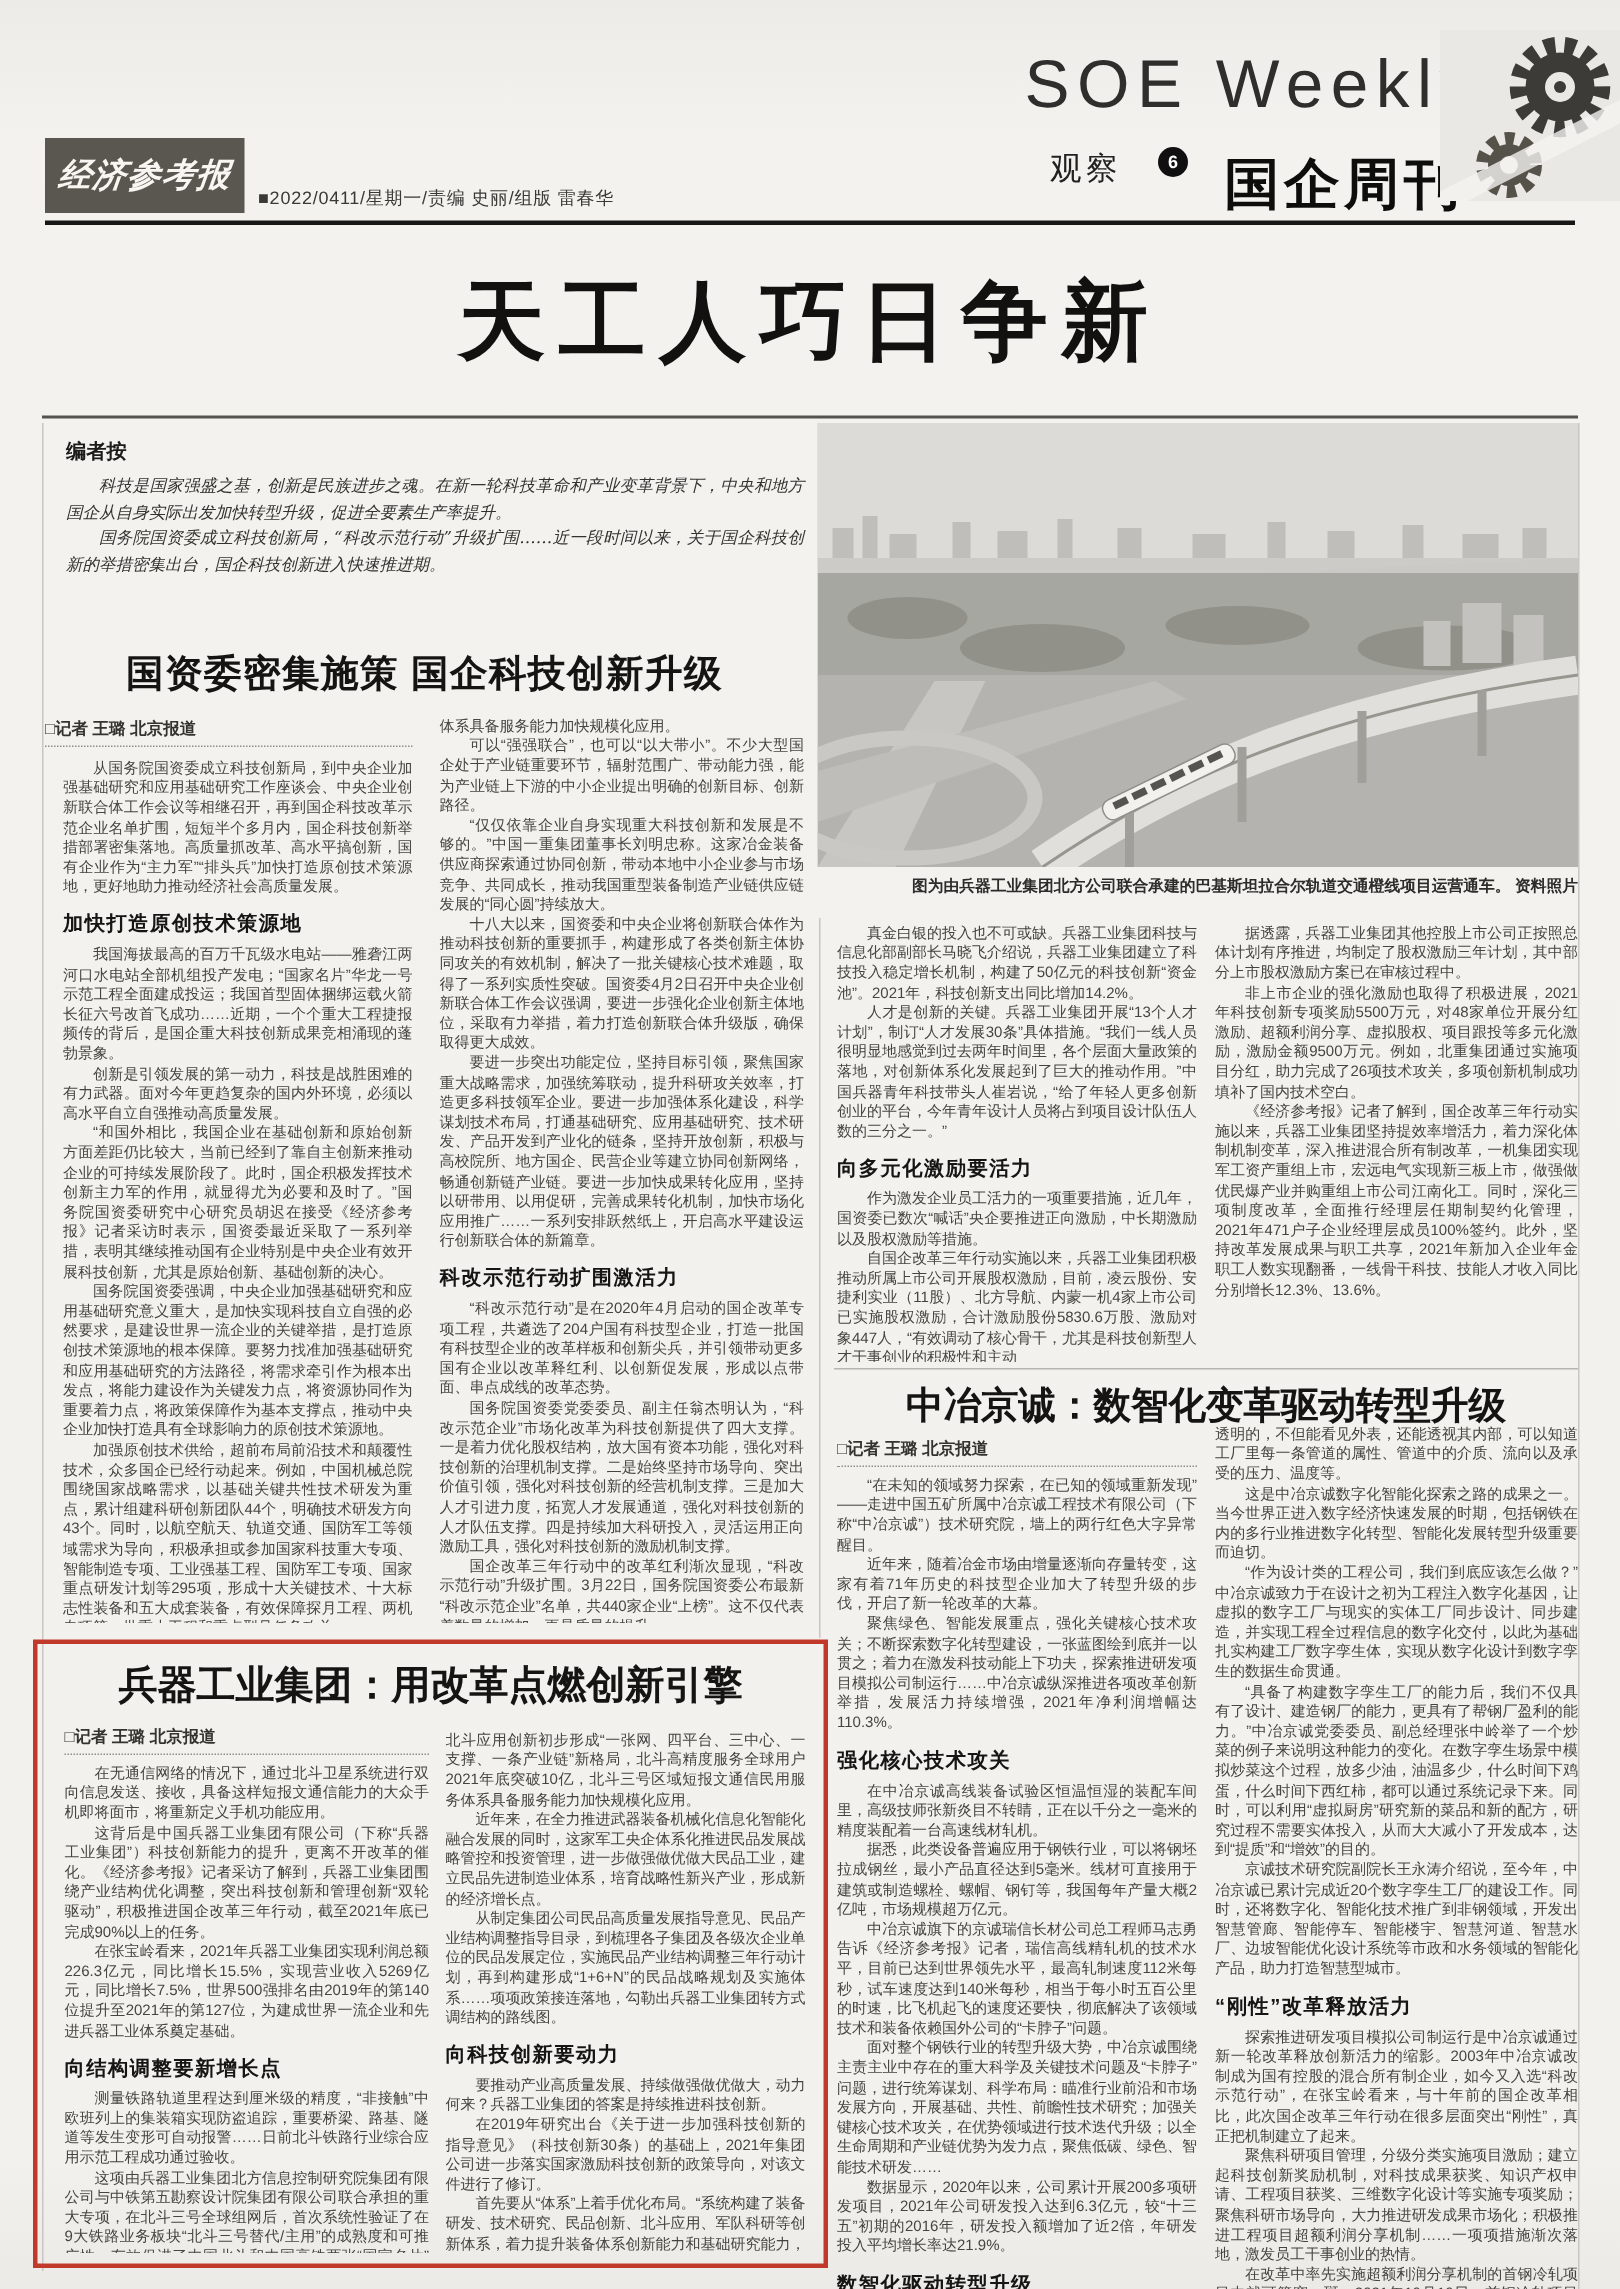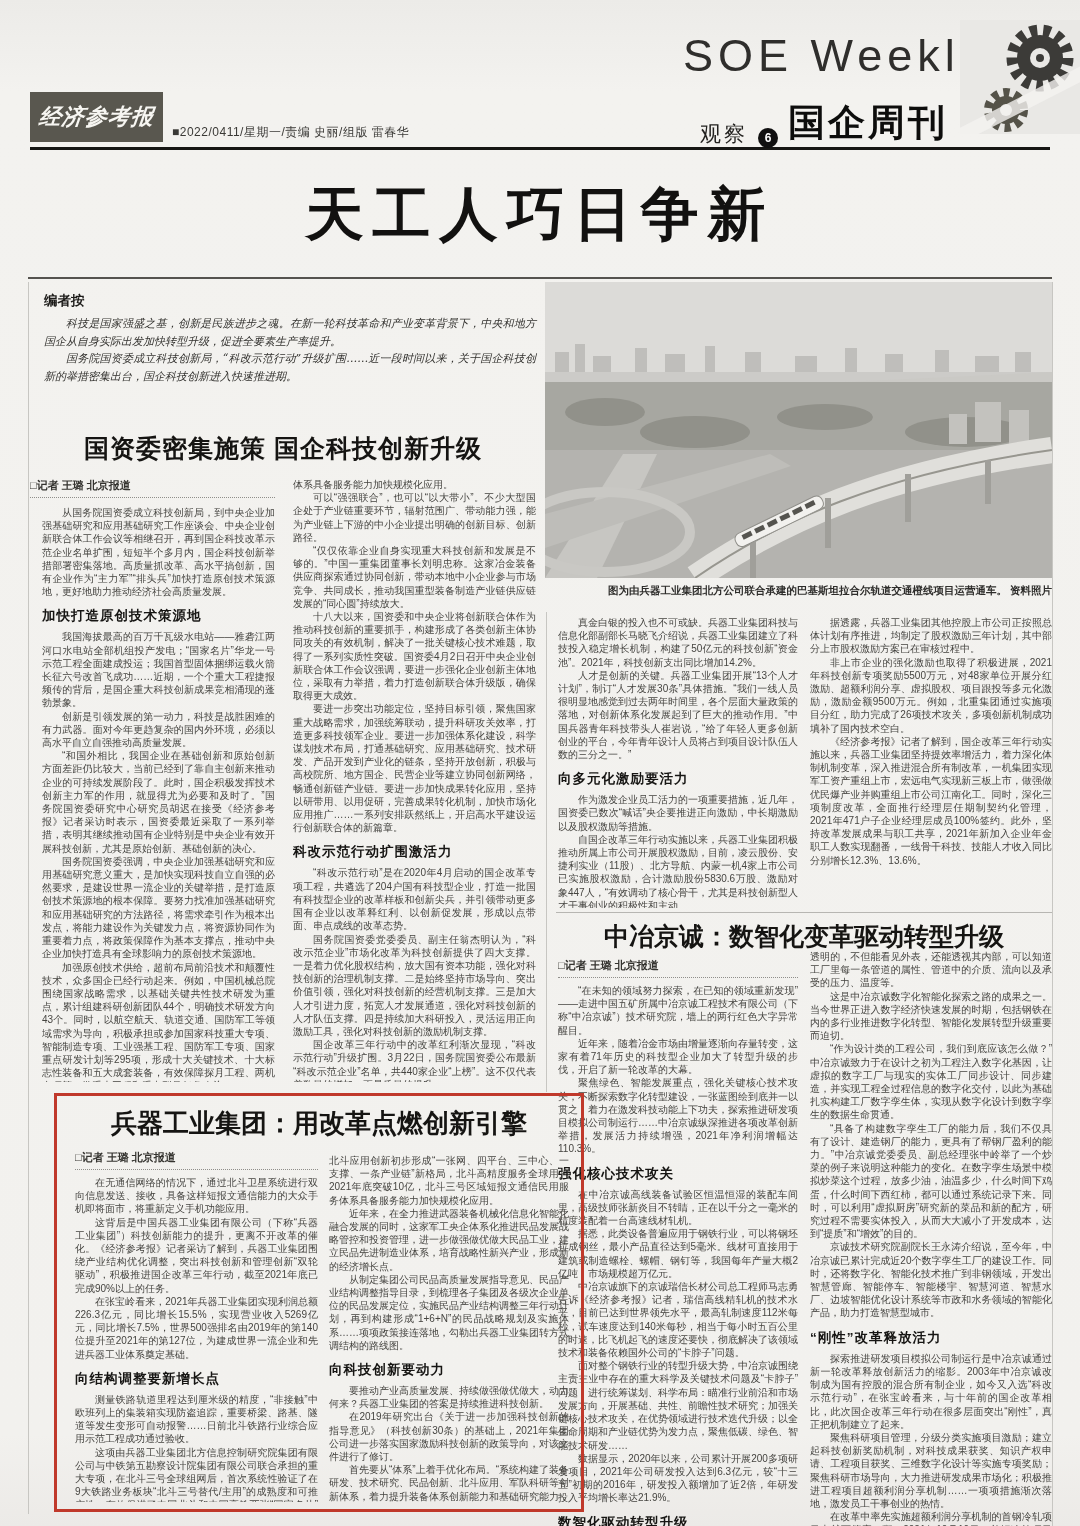--- a/index.html
+++ b/index.html
@@ -15,21 +15,21 @@
 
   
   .logo-box { left:30px; top:92px; width:133px; height:50px; background:#59574f;
     display:flex; align-items:center; justify-content:center; }
   .logo-box span { color:#f7f6f2; font-family:"DejaVu Serif","Liberation Serif",serif;
     font-style:italic; font-weight:700; font-size:22px; letter-spacing:1px; transform:skewX(-6deg); }
   .dateline { left:172px; top:124px; font-size:12px; color:#3a3936; letter-spacing:.5px; }
   .black-rule { left:30px; top:147px; width:1020px; height:3px; background:#161614; }
   .soe-en { left:652px; top:30px; font-size:45px; font-weight:300; letter-spacing:5px;
     color:#2f2e2c; font-family:"Liberation Sans","DejaVu Sans",sans-serif;margin-left:31px; }
-  .section-row { left:700px; top:98px; display:flex; align-items:flex-end; gap:10px; }
+  .section-row { left:700px; top:98px; display:flex; align-items:flex-start; gap:24px; }
   .section-label { font-size:21px; color:#22211f; letter-spacing:3px; }
   .page-badge { width:20px; height:20px; border-radius:50%; background:#101010; color:#fff;
     font-size:12px; font-weight:700; display:flex; align-items:center; justify-content:center; }
   .section-cn { font-size:37px; font-weight:900; color:#0d0d0c; letter-spacing:3px; }
   .gears { left:960px; top:20px; width:120px; height:114px; }
 
   
   .headline { left:0; top:176px; width:100%; text-align:center; font-size:58px; font-weight:900;
     letter-spacing:9px; color:#121110; }
   .top-rule { left:28px; top:277px; width:1024px; height:2px; background:#55534f; }
@@ -67,21 +67,21 @@
   .bc-colA { left:558px; top:616px; width:240px; height:292px; }
   .bc-colB { left:810px; top:616px; width:242px; height:292px; }
 
   
   .zy-title { left:556px; top:920px; width:496px; font-size:25px; }
   .zy-byline { left:558px; top:958px; width:240px; }
   .zy-colA { left:558px; top:984px; width:240px; height:542px; }
   .zy-colB { left:810px; top:950px; width:242px; height:576px; }
 
   
-  .red-box { left:22px; top:1093px; width:530px; height:419px; border:3px solid var(--accent);margin-left:32px; }
+  .red-box { left:22px; top:1093px; width:530px; height:419px; border:3px solid var(--accent); }
   .rb-title { left:0; top:10px; width:100%; font-size:26px; }
   .rb-byline { left:18px; top:54px; width:243px; }
   .rb-col1 { left:18px;  top:80px; width:243px; height:326px; }
   .rb-col2 { left:272px; top:58px; width:240px; height:348px; }
   .red-box .abs { position:absolute; }
 </style>
 </head>
 <body>
 
 <div id="page">

